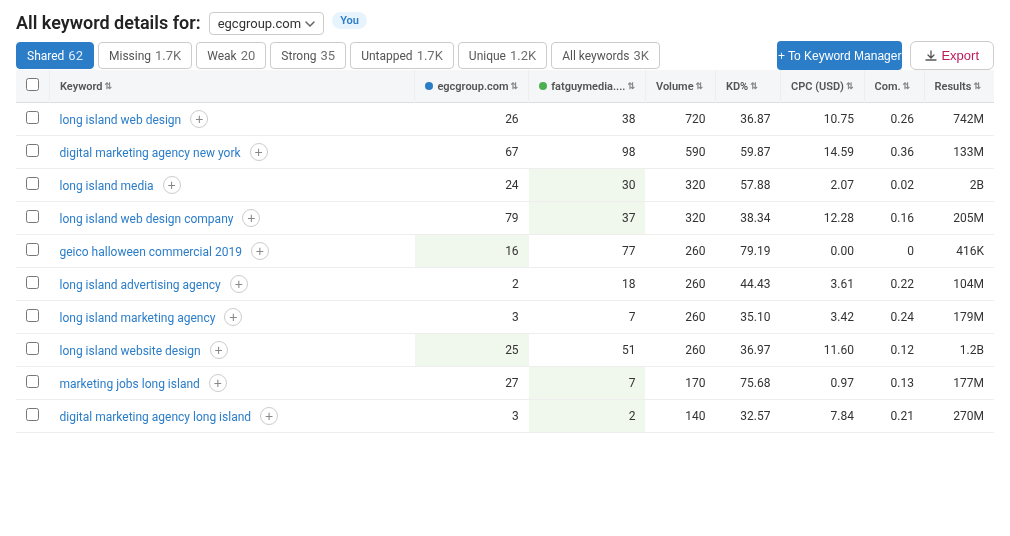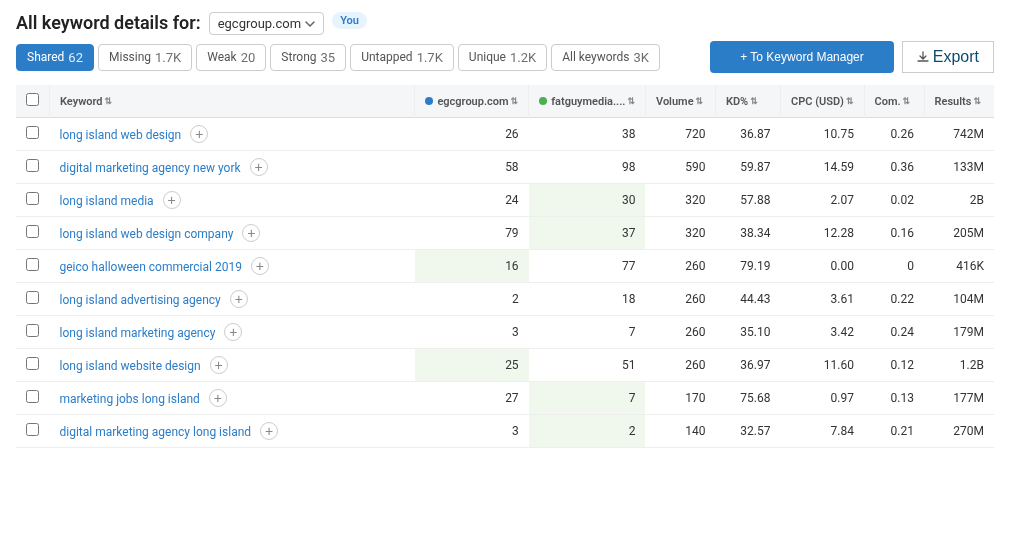--- a/index.html
+++ b/index.html
@@ -3,28 +3,28 @@
   <meta charset="utf-8">
   <style>
     * { box-sizing: border-box; margin: 0; padding: 0; }
     body { font-family: -apple-system, BlinkMacSystemFont, 'Segoe UI', Roboto, sans-serif; font-size: 13px; background: #fff; color: #333; }
     .page { padding: 12px 16px; }
     .header { display: flex; align-items: flex-start; margin-bottom: 6px; }
     .header-title { font-size: 18px; font-weight: 600; color: #222; margin-right: 8px; }
     .domain-selector { display: inline-flex; align-items: center; background: #fff; border: 1px solid #ccc; border-radius: 4px; padding: 3px 8px; font-size: 13px; cursor: pointer; color: #333; margin-right: 8px; }
     .domain-selector svg { margin-left: 4px; }
     .you-badge { background: #e8f4fd; color: #2b7dc8; border-radius: 10px; padding: 2px 8px; font-size: 11px; font-weight: 600; }
-    .tabs-row { display: flex; align-items: center; margin-bottom: 12px; justify-content: space-between; gap: 24px; }
+    .tabs-row { display: flex; align-items: center; margin-bottom: 0; justify-content: space-between; gap: 24px; }
     .tabs-left { display: flex; gap: 4px; align-items: center; }
     .tab { display: inline-flex; align-items: center; gap: 4px; padding: 5px 10px; border-radius: 4px; border: 1px solid #ccc; cursor: pointer; font-size: 12px; background: #fff; color: #555; }
     .tab.active { background: #2b7dc8; color: #fff; border-color: #2b7dc8; }
     .tab .count { font-size: 13px; opacity: 0.85; }
     .tabs-right { display: flex; gap: 8px; }
-    .btn-keyword-mgr { background: #2b7dc8; color: #fff; border: none; border-radius: 4px; padding: 6px 30px; font-size: 12px; cursor: pointer; display: flex; align-items: center; gap: 4px; }
-    .btn-export { background: #fff; color: #0c4a6e; border: 1px solid #ccc; border-radius: 0; padding: 6px 14px; font-size: 16px; cursor: pointer; display: flex; align-items: center; gap: 4px; }
+    .btn-keyword-mgr { background: #2b7dc8; color: #fff; border: none; border-radius: 4px; padding: 6px 1px; font-size: 12px; cursor: pointer; display: flex; align-items: center; gap: 4px; }
+    .btn-export { background: #fff; color: #be185d; border: 1px solid #ccc; border-radius: 6px; padding: 6px 14px; font-size: 13px; cursor: pointer; display: flex; align-items: center; gap: 4px; }
     table { width: 100%; border-collapse: collapse; font-size: 12px; }
     thead tr { background: #f5f6f8; border-bottom: 1px solid #ddd; }
     th { padding: 8px 10px; text-align: left; font-weight: 600; color: #555; font-size: 11px; white-space: nowrap; border-right: 1px solid #eee; cursor: pointer; }
     th:last-child { border-right: none; }
     td { padding: 7px 10px; border-bottom: 1px solid #eee; vertical-align: middle; white-space: nowrap; }
     .keyword-link { color: #2b7dc8; text-decoration: none; }
     .add-btn { width: 18px; height: 18px; border-radius: 50%; border: 1px solid #ccc; background: #fff; color: #888; font-size: 14px; cursor: pointer; display: inline-flex; align-items: center; justify-content: center; line-height: 1; }
     .num { text-align: right; }
     .sort-icon { font-size: 9px; color: #888; margin-left: 2px; }
     .col-check { width: 30px; }
@@ -175,21 +175,21 @@
       <td class="col-res num">742M</td>
     </tr>
         <tr>
       <td class="checkbox-cell">
         <input type="checkbox" style="">
       </td>
       <td class="col-keyword">
         <a href="#" class="keyword-link">digital marketing agency new york</a>
         <button class="add-btn" style="margin-left:6px;">+</button>
       </td>
-      <td class="col-egc num" style="">58</td>
+      <td class="col-egc num" style="">67</td>
       <td class="col-fat num" style="">98</td>
       <td class="col-vol num">590</td>
       <td class="col-kd num">59.87</td>
       <td class="col-cpc num">14.59</td>
       <td class="col-com num">0.36</td>
       <td class="col-res num">133M</td>
     </tr>
         <tr>
       <td class="checkbox-cell">
         <input type="checkbox" style="">

